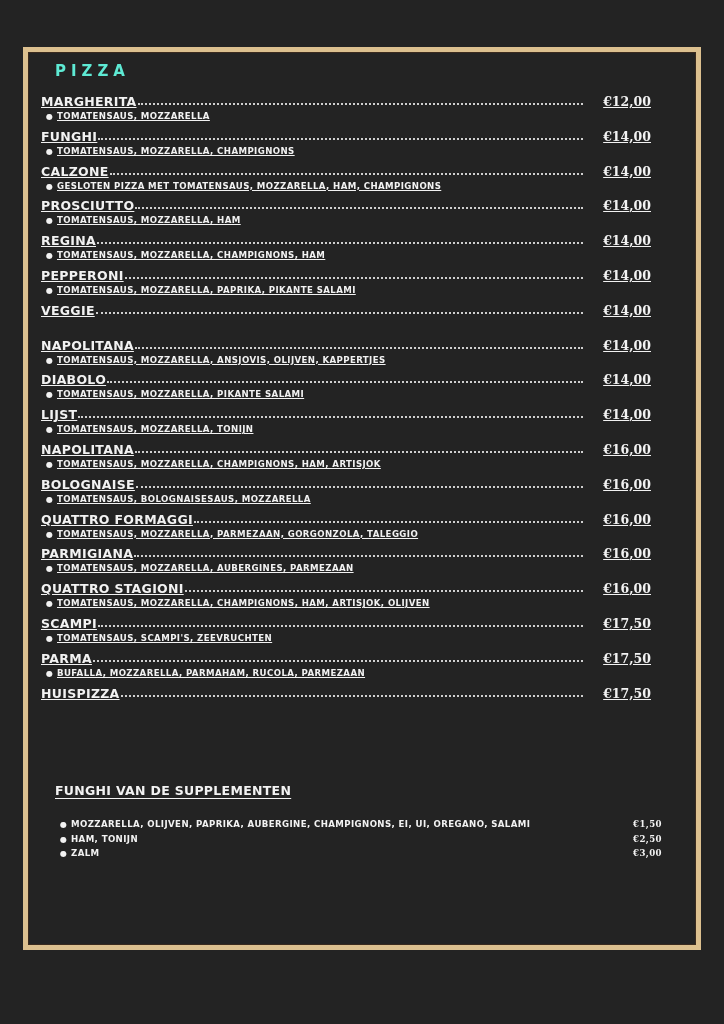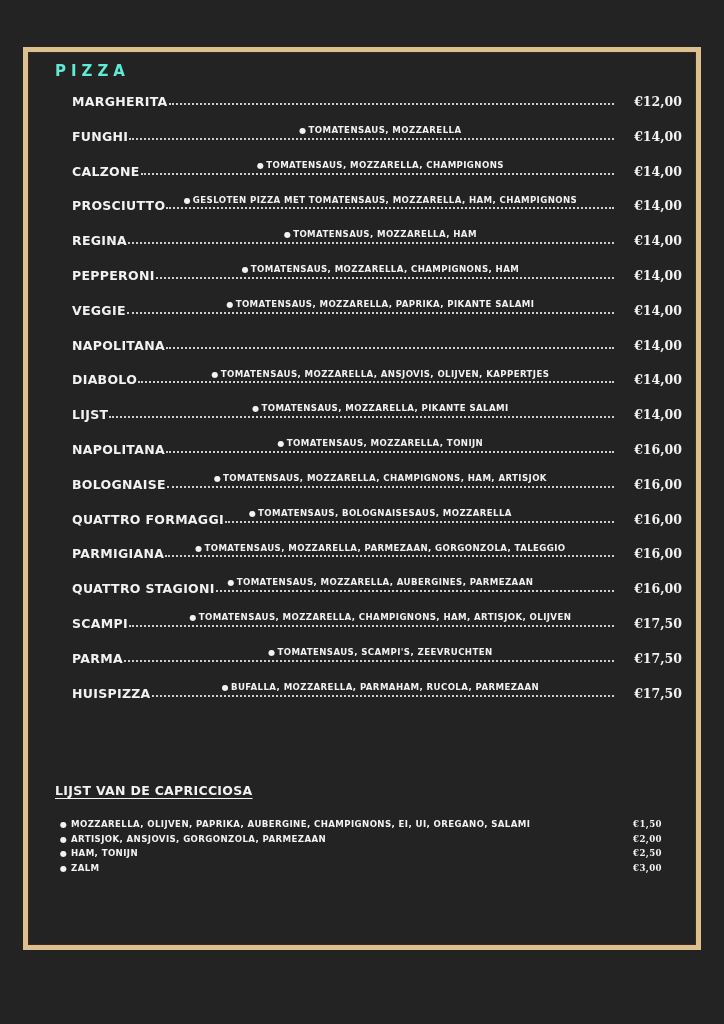--- a/index.html
+++ b/index.html
@@ -21,22 +21,23 @@
   }
   .section-title {
     position: absolute;
     left: 55px; top: 62px;
     font-size: 15px; font-weight: bold;
     letter-spacing: 5px;
     color: #5eead4;
   }
   .menu {
     position: absolute;
-    left: 72px; top: 91px;
+    left: 41px; top: 91px;
     width: 610px;
+    text-decoration: underline;
   }
   .item { height: 34.8px; position: relative; }
   .item-head {
     display: flex; align-items: flex-end;
     height: 18px;
   }
   .name {
     font-size: 12.5px; font-weight: bold;
     letter-spacing: 0.3px;
     white-space: nowrap;
@@ -49,24 +50,23 @@
   }
   .price {
     width: 52px; text-align: right;
     font-family: "DejaVu Serif", serif;
     font-size: 12.5px; font-weight: bold;
     white-space: nowrap;
   }
   .desc {
     font-size: 8.6px; font-weight: bold;
     letter-spacing: 0.4px;
-    margin-top: 16px;
+    margin-top: 2px;
     padding-left: 5px;
     white-space: nowrap;
-    text-align: center;
   }
   .bullet { display: inline-block; width: 11px; font-size: 8px; }
   .supp-title {
     position: absolute;
     left: 55px; top: 783px;
     font-size: 12.5px; font-weight: bold;
     text-decoration: underline;
     text-underline-offset: 3px;
     letter-spacing: 0.3px;
   }
@@ -233,20 +233,19 @@
     </div>
     <div class="item">
       <div class="item-head">
         <span class="name">HUISPIZZA</span>
         <span class="dots"></span>
         <span class="price">€17,50</span>
       </div>
     </div>
   </div>
 
-<div class="supp-title">LIJST VAN DE CAPRICCIOSA</div>
+<div class="supp-title">FUNGHI VAN DE SUPPLEMENTEN</div>
 
 <div class="supp-list" id="supp-list">
     <div class="supp-row"><span class="bullet">●</span><span>MOZZARELLA, OLIJVEN, PAPRIKA, AUBERGINE, CHAMPIGNONS, EI, UI, OREGANO, SALAMI</span><span class="supp-price">€1,50</span></div>
-    <div class="supp-row"><span class="bullet">●</span><span>ARTISJOK, ANSJOVIS, GORGONZOLA, PARMEZAAN</span><span class="supp-price">€2,00</span></div>
     <div class="supp-row"><span class="bullet">●</span><span>HAM, TONIJN</span><span class="supp-price">€2,50</span></div>
     <div class="supp-row"><span class="bullet">●</span><span>ZALM</span><span class="supp-price">€3,00</span></div>
   </div>
 
 </body></html>

